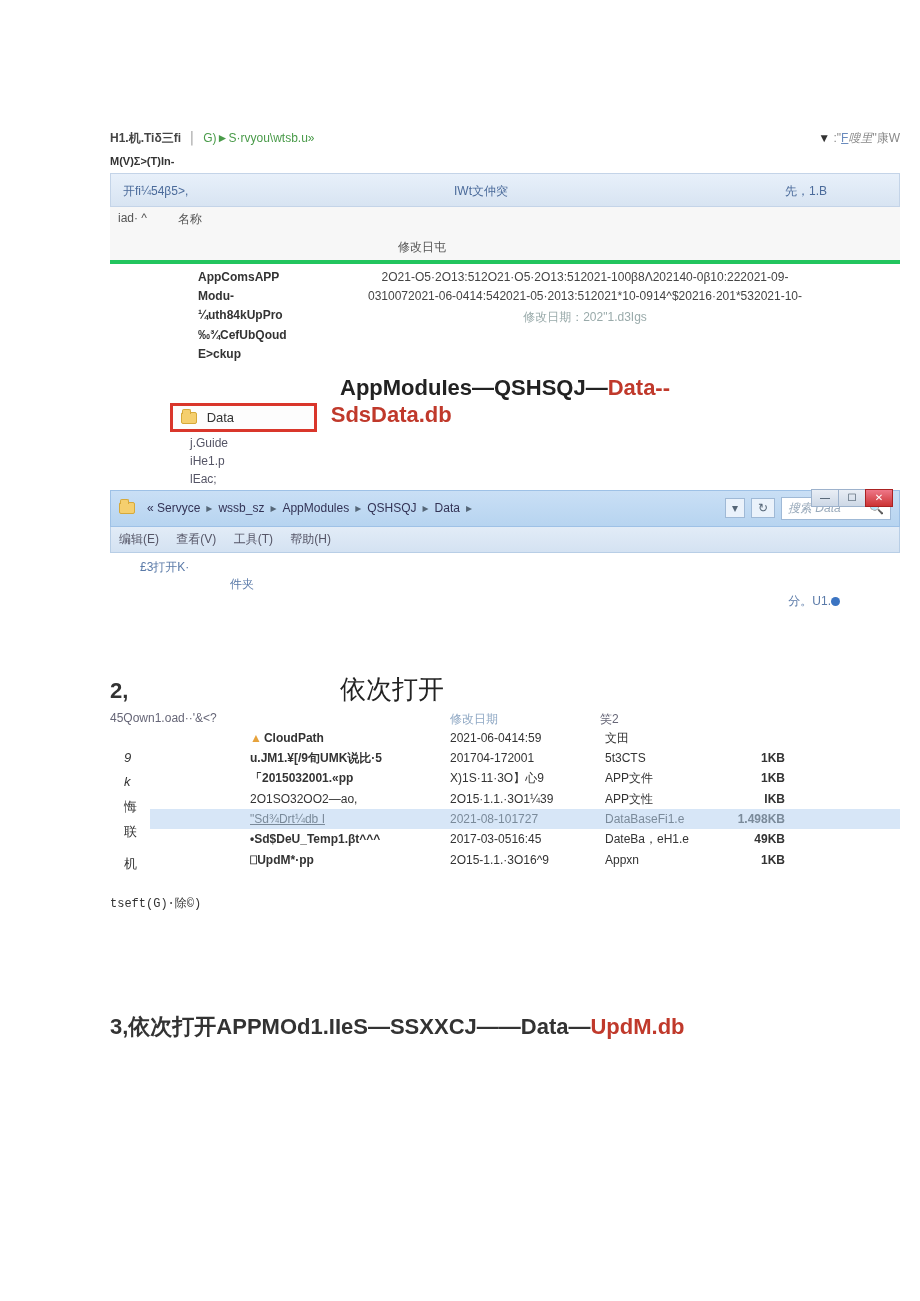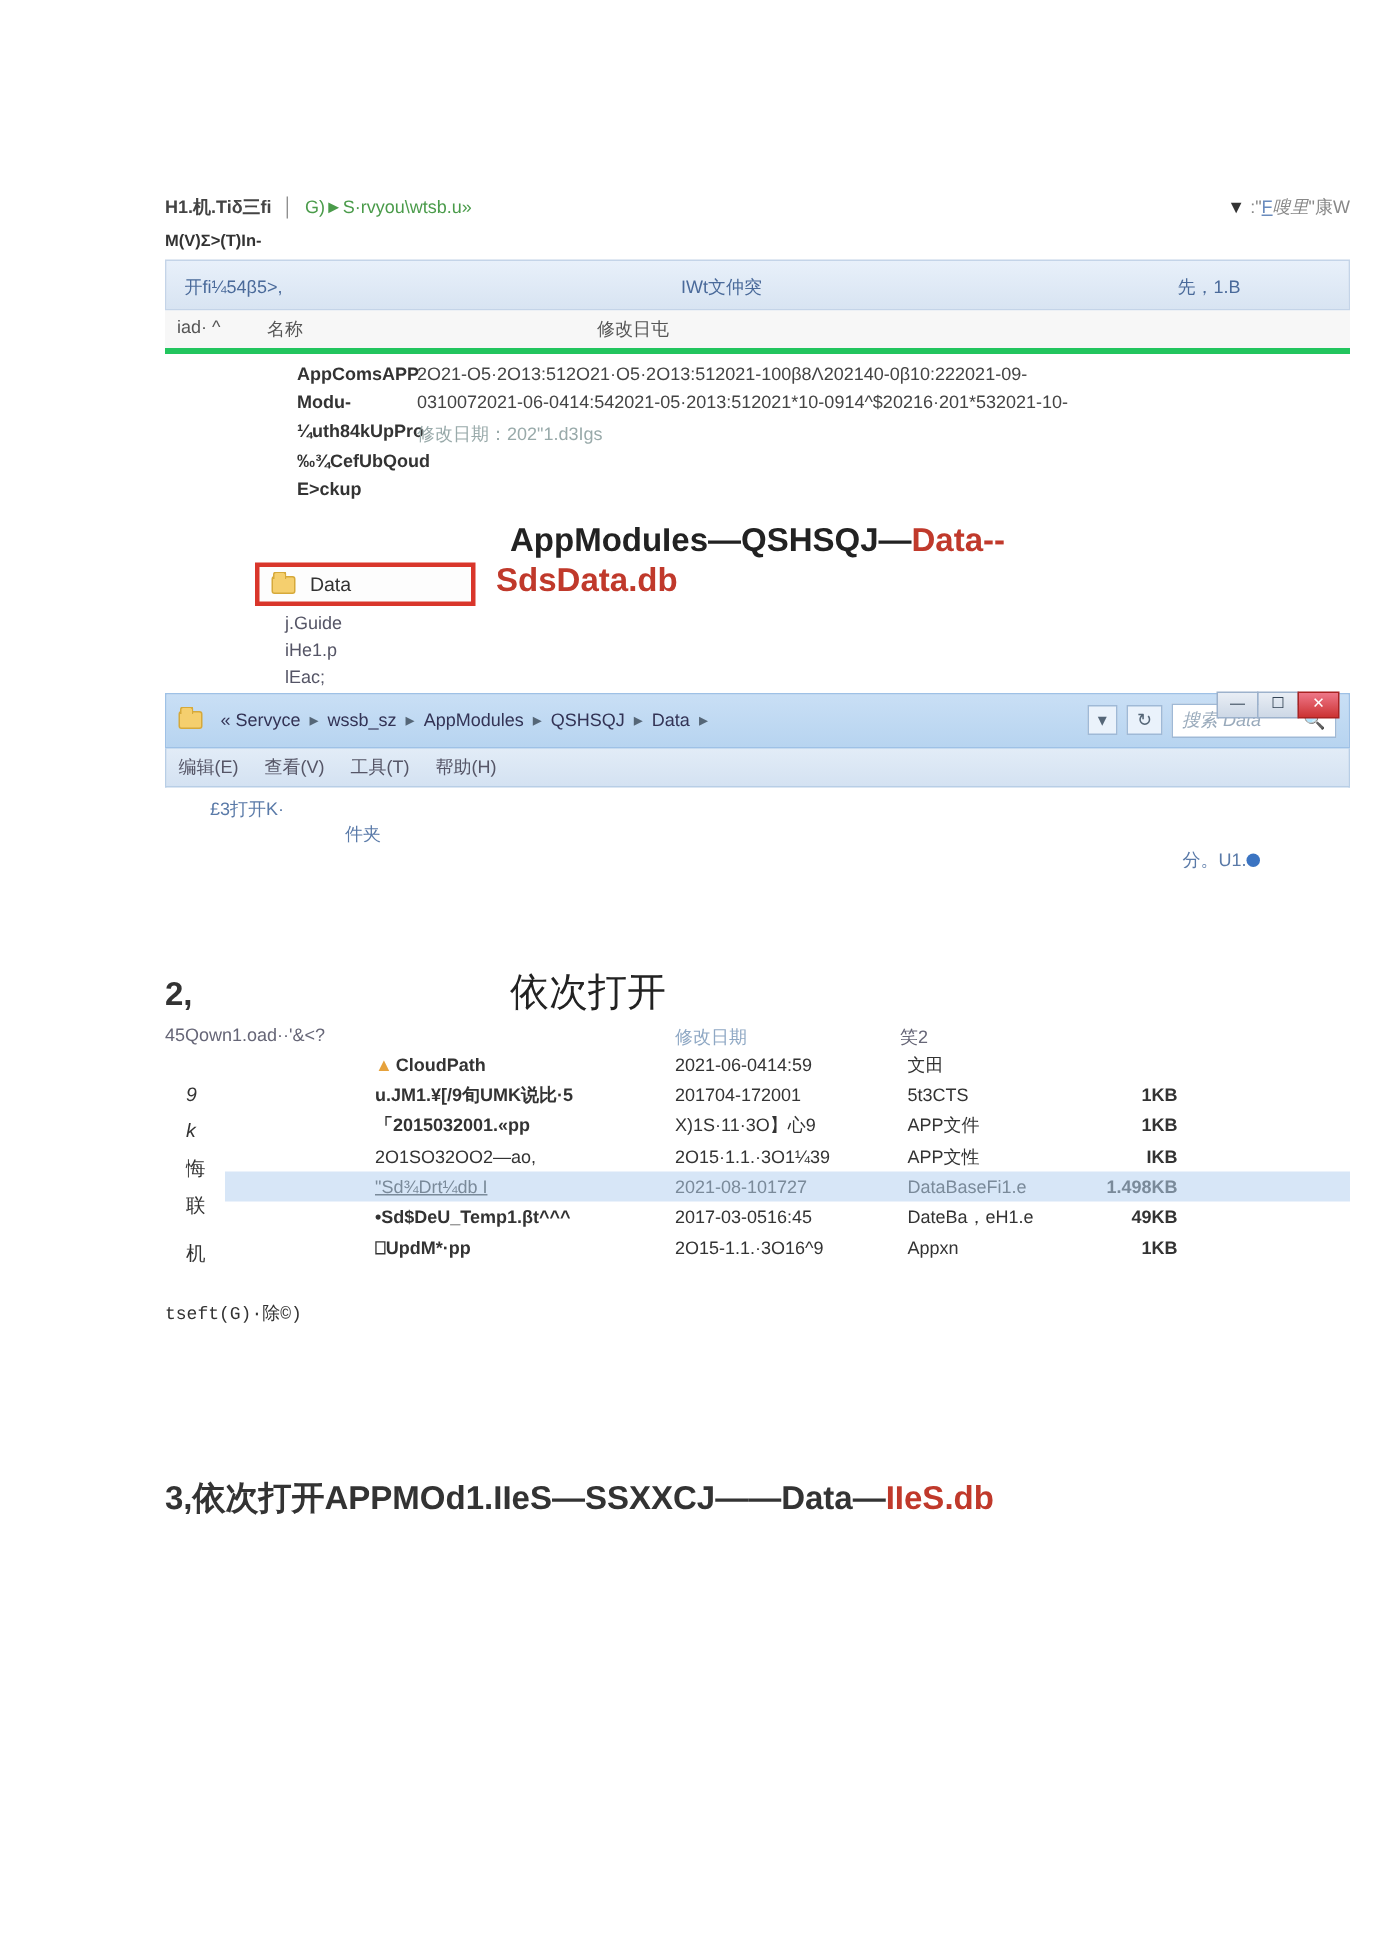--- a/index.html
+++ b/index.html
@@ -14,24 +14,24 @@
   .search-hint .lnk { color: #6a8bbd; text-decoration: underline; }
   .search-hint em { font-style: italic; }
   .menu-line { font-size: 11px; color: #333; font-weight: bold; margin-top: 4px; }
   .toolbar { background: linear-gradient(#e8f0fa, #d8e4f2); border: 1px solid #c4d4e8; height: 34px; line-height: 34px; padding: 0 12px; font-size: 12px; color: #4a6a9a; margin-top: 6px; display: flex; }
   .toolbar .tb-left { flex: 1; }
   .toolbar .tb-mid { flex: 1; }
   .toolbar .tb-right { flex: 0 0 auto; padding-right: 60px; }
   .colhdr { background: #f7f7f7; border-bottom: 4px solid #22c55e; padding: 4px 8px; font-size: 12px; color: #555; display: flex; }
   .colhdr .c1 { width: 60px; }
   .colhdr .c2 { width: 220px; }
-  .colhdr .c3 { flex: 1; }
+  .colhdr .c3 { flex: 1; margin-top: 28px; }
   .filelist1 { padding: 4px 8px; font-size: 12px; display: flex; }
   .filelist1 .names { width: 160px; padding-left: 80px; font-weight: bold; line-height: 1.6; }
-  .filelist1 .dates { flex: 1; line-height: 1.6; color: #444; }
+  .filelist1 .dates { flex: 1; line-height: 1.6; color: #444; text-align: center; }
   .mod-date-lbl { color: #9aa; margin-top: 2px; }
   .annot { font-size: 22px; font-weight: bold; margin: 6px 0 0 230px; line-height: 1.3; }
   .annot .blk { color: #222; }
   .annot .red { color: #c0392b; }
   .folder-row { margin-left: 60px; margin-top: -2px; }
   .folder-box { border: 3px solid #d9362b; display: inline-block; padding: 4px 80px 4px 8px; background: #fdfdfd; }
   .folder-icon { display:inline-block; width:16px; height:12px; background:#f5cf6e; border:1px solid #d6a93a; border-radius:2px; vertical-align:middle; margin-right:6px; position:relative; }
   .folder-icon:before { content:""; position:absolute; top:-4px; left:0; width:7px; height:4px; background:#f5cf6e; border:1px solid #d6a93a; border-bottom:none; border-radius:2px 2px 0 0; }
   .sublist { margin-left: 80px; font-size: 12px; color: #556; line-height: 1.5; margin-top: 2px; }
   .win2 { margin-top: 2px; background: linear-gradient(#c9dff5, #b7d4f0); border:1px solid #9ec1e6; position: relative; padding: 6px 8px; font-size: 12px; color: #335; }
@@ -245,17 +245,17 @@
             <span class="cC">Appxn</span>
             <span class="cD">1KB</span>
           </div>
         </div>
     </div>
     <div class="tseft">tseft(G)·除©)</div>
   </div>
 
   <div class="section3">
     <div class="s3">
-      <span>3,依次打开APPMOd1.IIeS—SSXXCJ——Data—</span><span class="red">IIeS.db</span>
+      <span>3,依次打开APPMOd1.IIeS—SSXXCJ——Data—</span><span class="red">UpdM.db</span>
     </div>
   </div>
 
 </div>
 
 </body></html>

